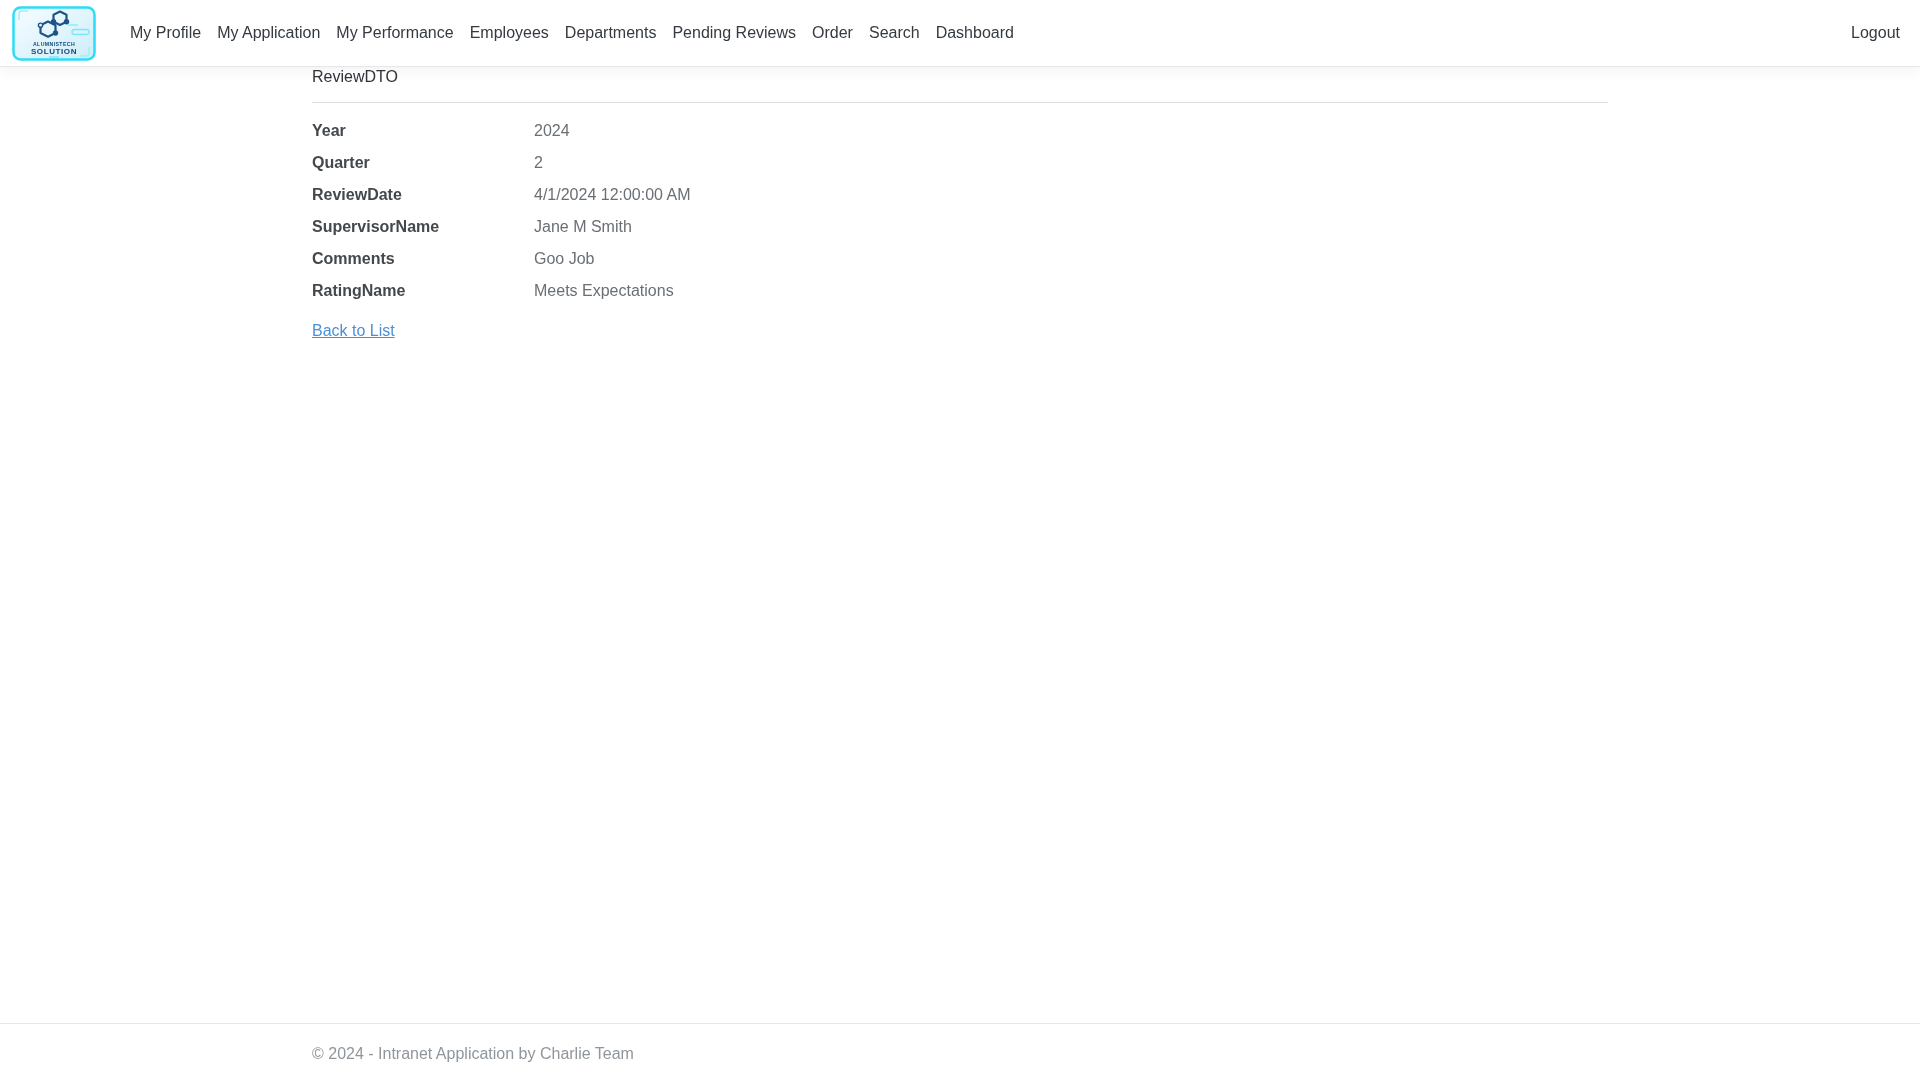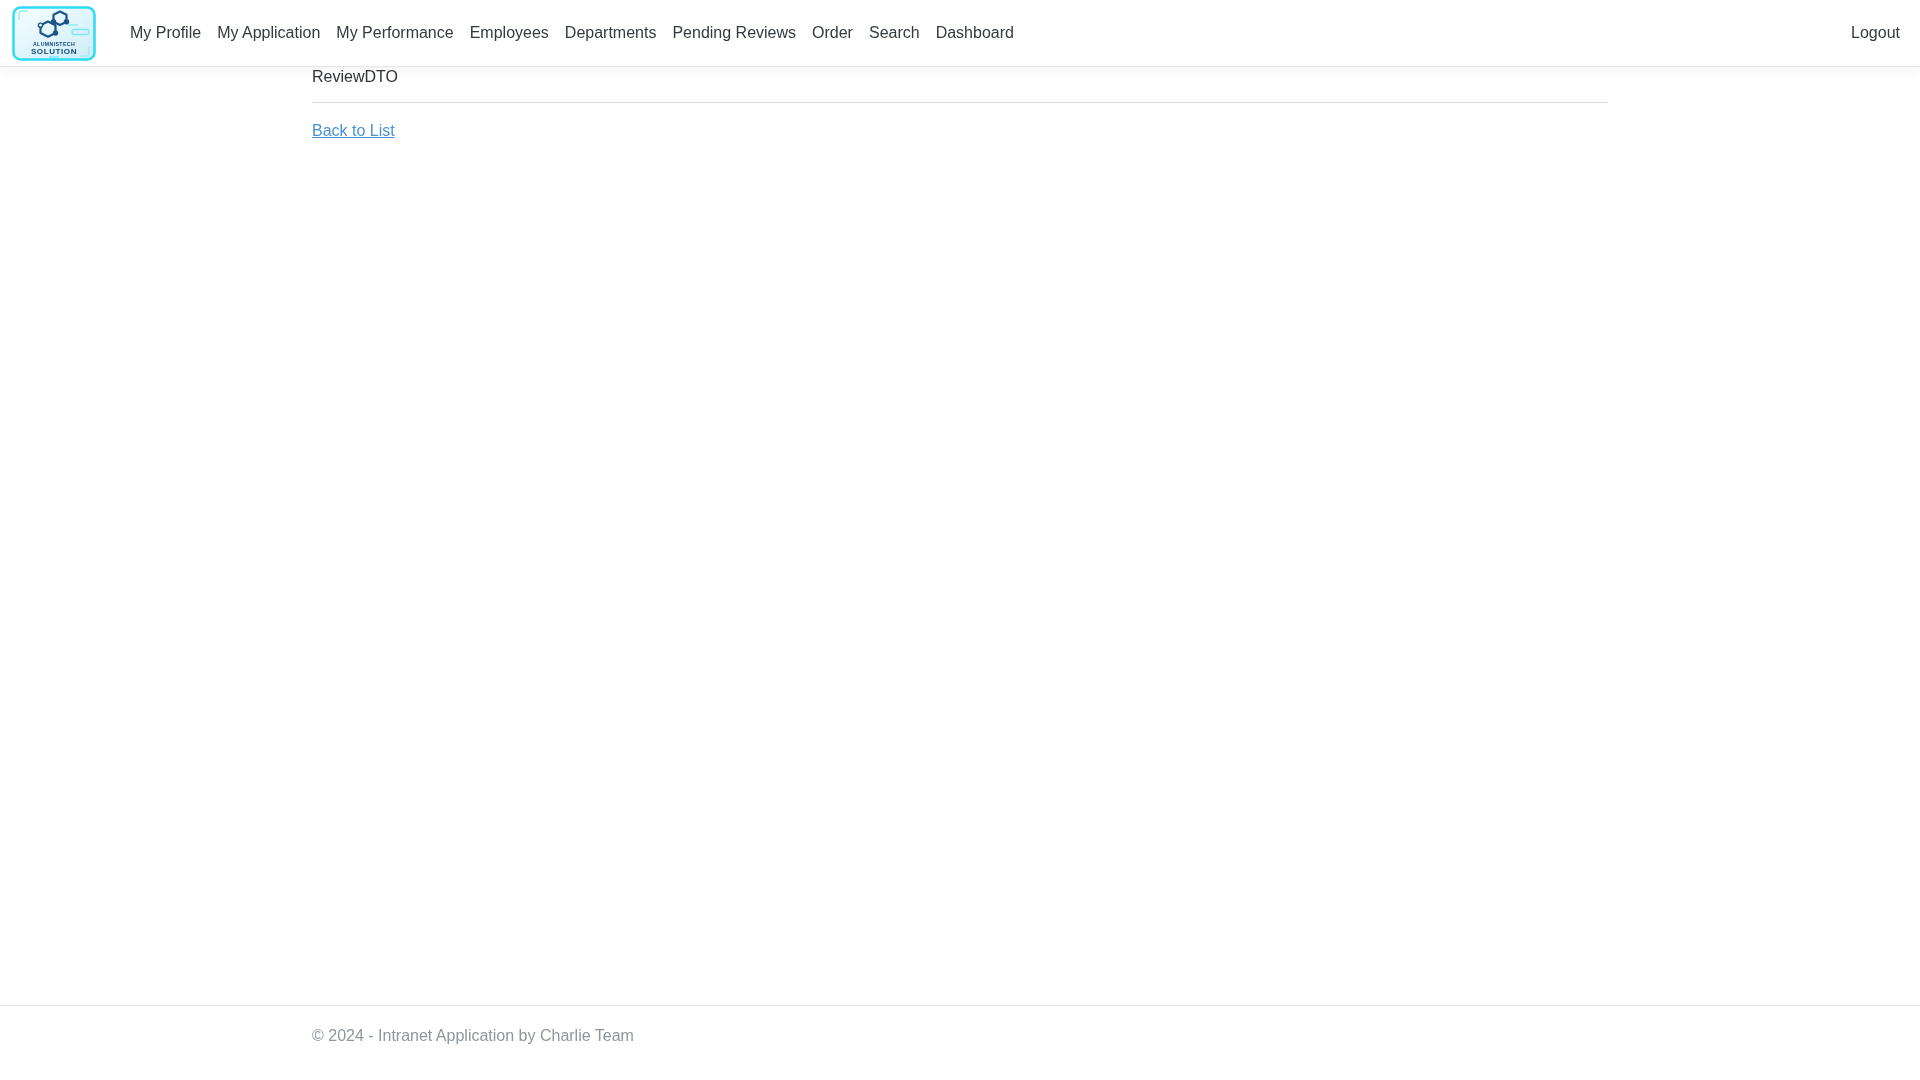--- a/index.html
+++ b/index.html
@@ -74,21 +74,21 @@
   .back-link {
     color: #4a90d9;
     text-decoration: underline;
     cursor: pointer;
   }
 
   
   .footer {
     position: absolute;
     left: 0; right: 0; bottom: 0;
-    height: 75px;
+    height: 57px;
     line-height: 60px;
     border-top: 1px solid #e7e7e7;
     color: #8f969c;
     white-space: nowrap;
     background: #fff;
   }
 </style>
 </head>
 <body>
 
@@ -153,20 +153,39 @@
   </nav>
 </header>
 
 <div class="container">
   <main>
 
     <div>
       <h4 class="section-subtitle">ReviewDTO</h4>
       <hr class="divider">
 
+      <dl class="details-grid">
+        <dt>Year</dt>
+        <dd>2024</dd>
+
+        <dt>Quarter</dt>
+        <dd>2</dd>
+
+        <dt>ReviewDate</dt>
+        <dd>4/1/2024 12:00:00 AM</dd>
+
+        <dt>SupervisorName</dt>
+        <dd>Jane M Smith</dd>
+
+        <dt>Comments</dt>
+        <dd>Goo Job</dd>
+
+        <dt>RatingName</dt>
+        <dd>Meets Expectations</dd>
+      </dl>
     </div>
 
     <div>
       <a class="back-link">Back to List</a>
     </div>
   </main>
 </div>
 
 <footer class="footer">
   <div class="container">

